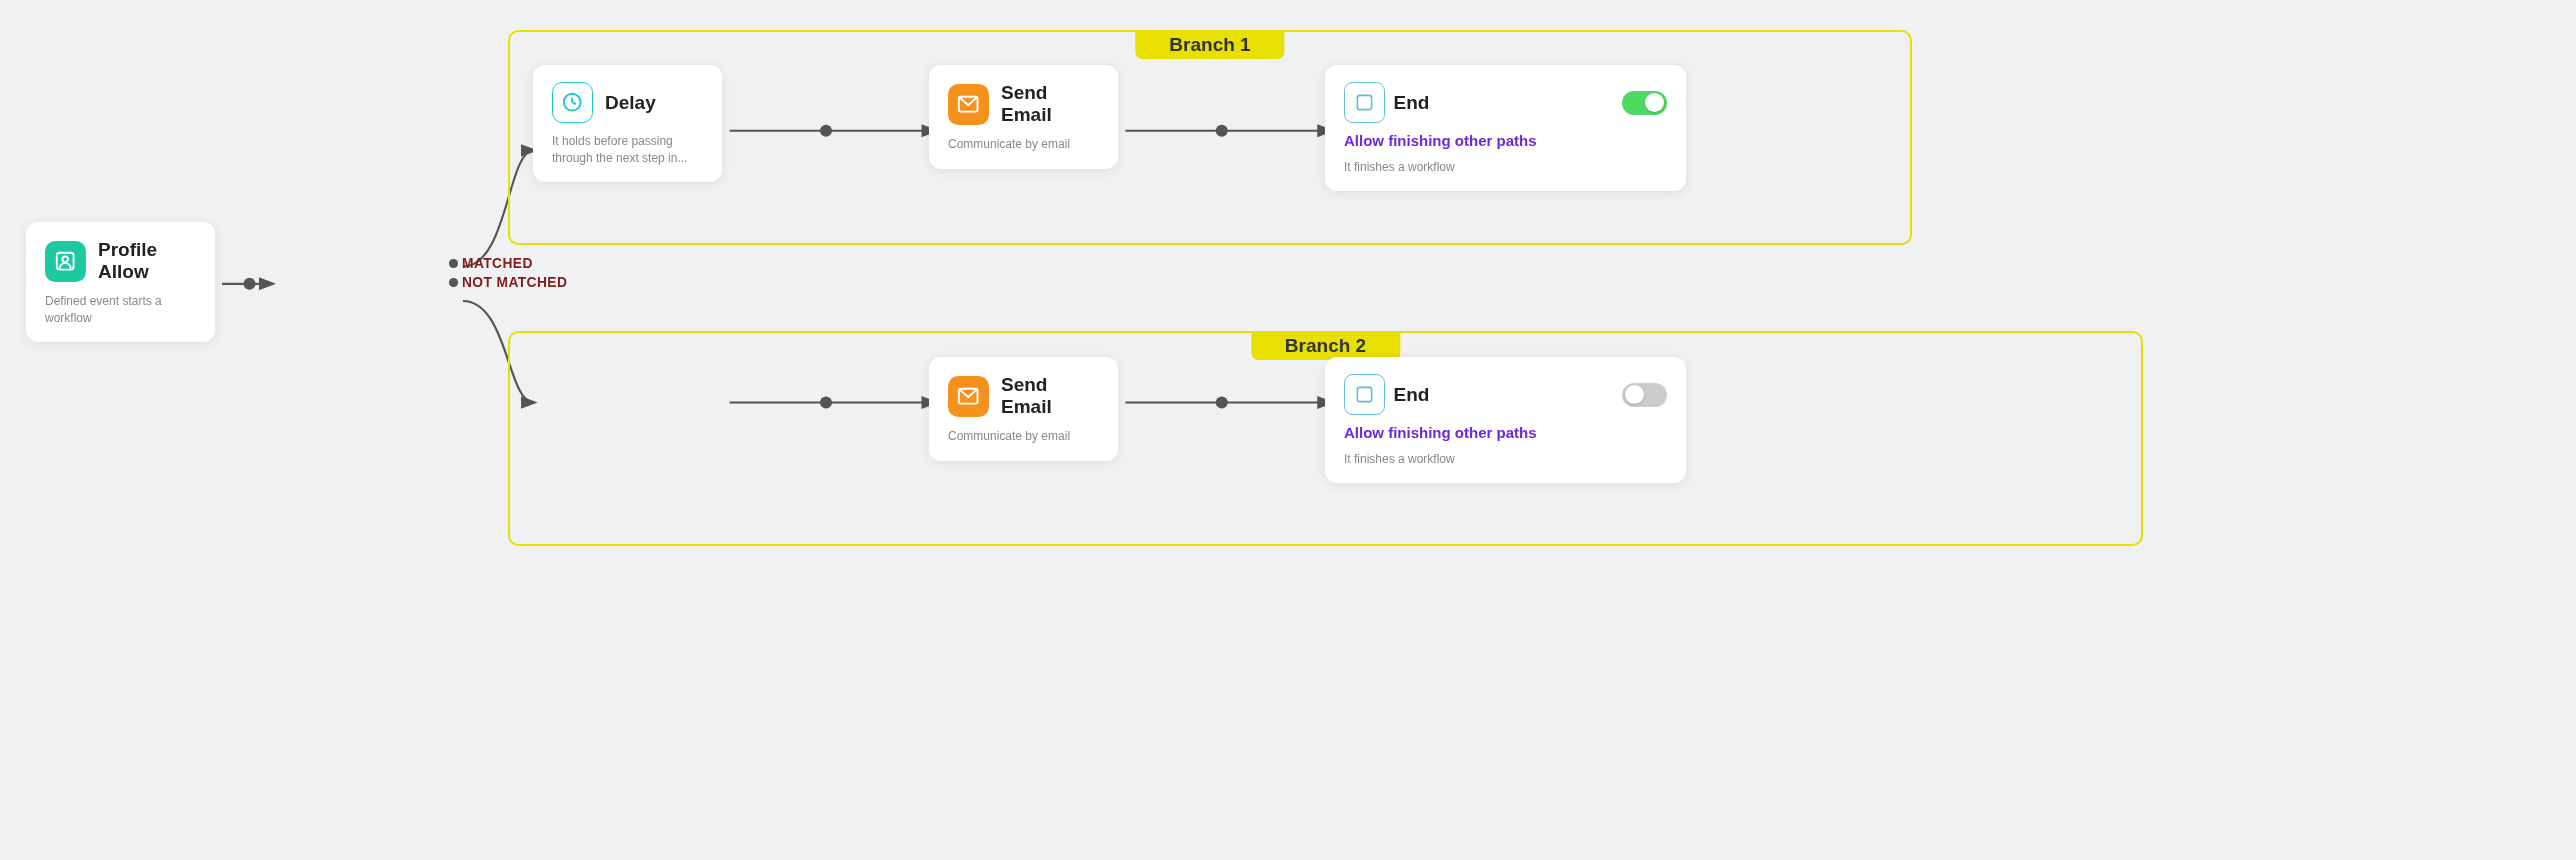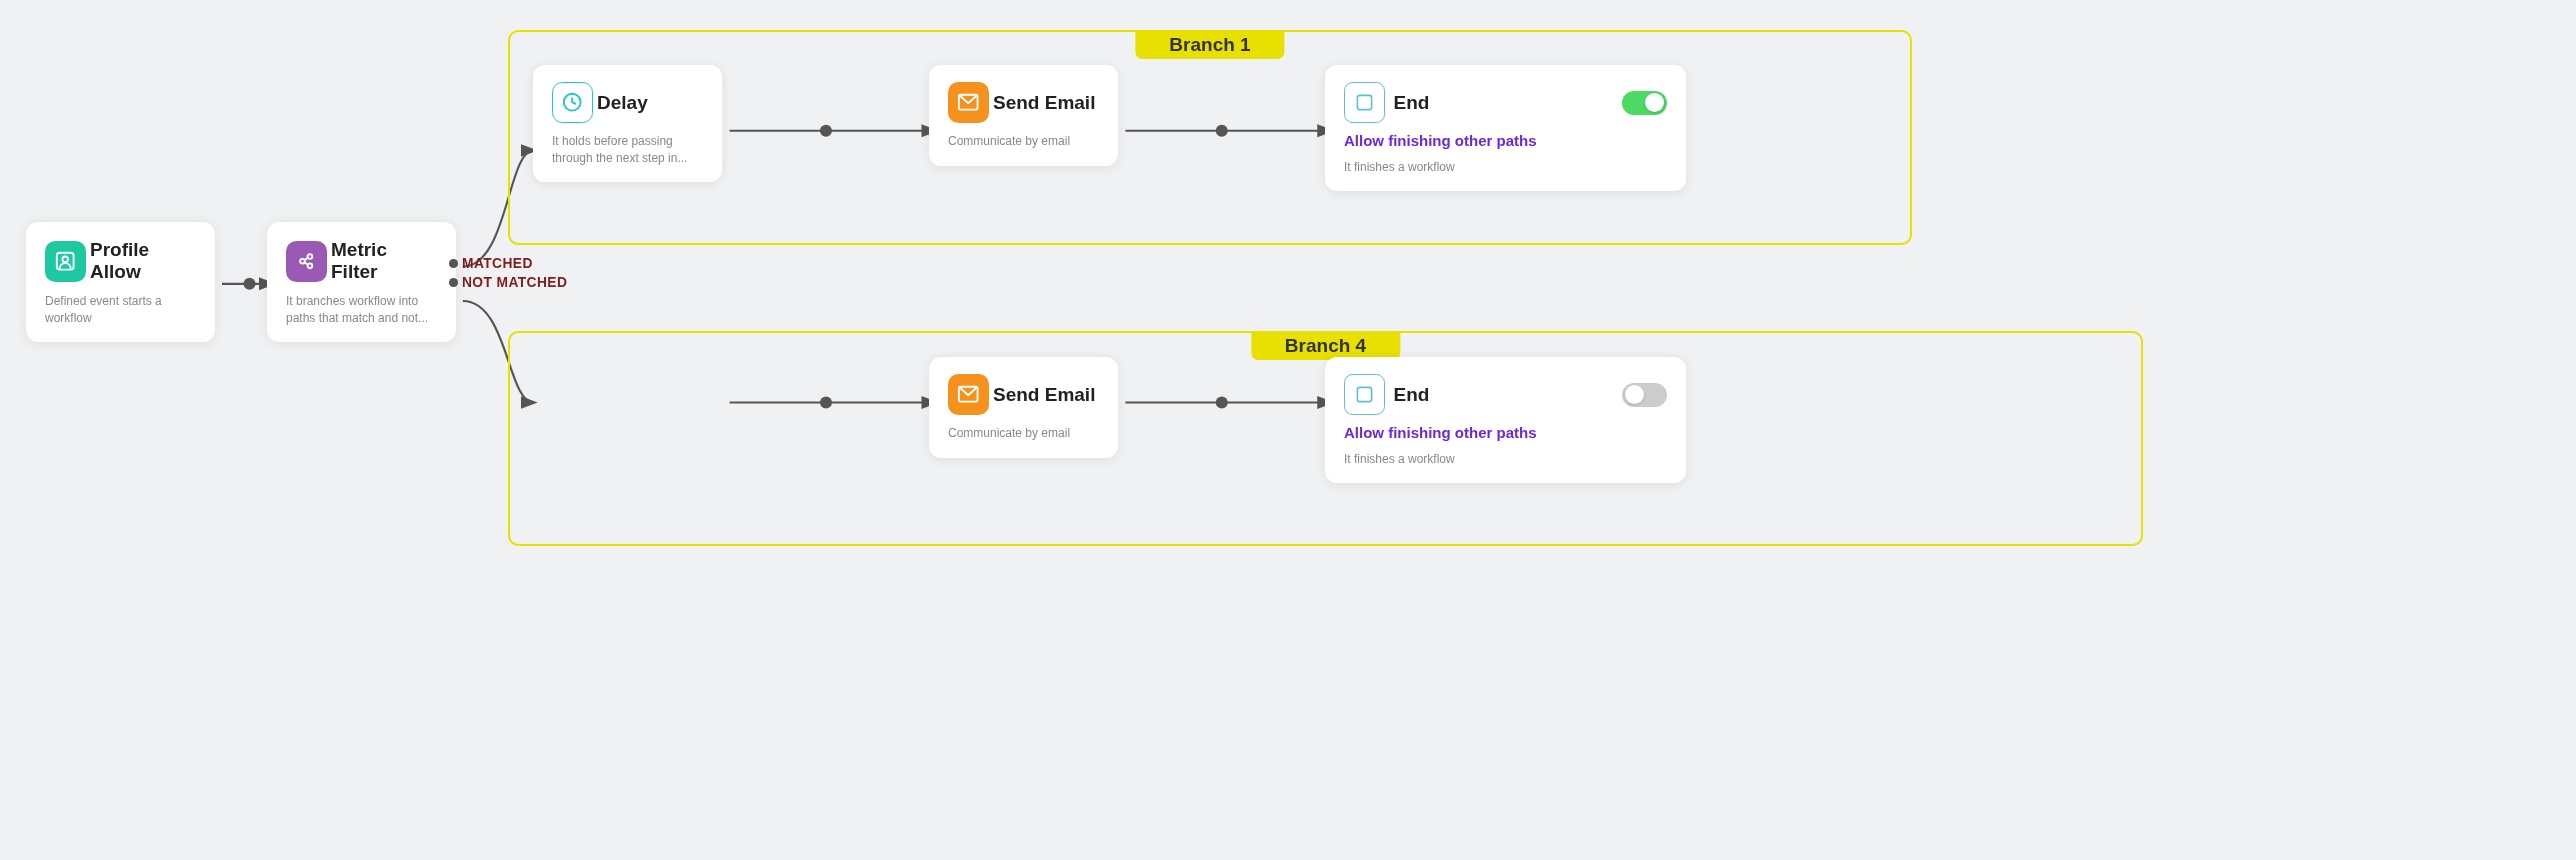--- a/index.html
+++ b/index.html
@@ -47,21 +47,21 @@
       background: white;
       border-radius: 12px;
       padding: 17px 19px 15.5px 19px;
       box-shadow: 0 1.7px 10.3px rgba(0,0,0,0.08);
       width: 189px;
     }
 
     .node-header {
       display: flex;
       align-items: center;
-      gap: 4px;
+      gap: 12px;
       margin-bottom: 10.3px;
     }
 
     .node-icon {
       width: 41px;
       height: 41px;
       border-radius: 10.3px;
       display: flex;
       align-items: center;
       justify-content: center;
@@ -184,52 +184,37 @@
         <path d="M0,0 L0,6 L8,3 z" fill="#555"></path>
       </marker>
     </defs>
   </svg>
 
   <div class="branch-container" style="left:508px; top:30px; width:1404px; height:215px;">
     <div class="branch-label">Branch 1</div>
   </div>
 
   <div class="branch-container" style="left:508px; top:331px; width:1635px; height:215px;">
-    <div class="branch-label">Branch 4</div>
+    <div class="branch-label">Branch 2</div>
   </div>
 
   <div class="node-card" style="left:26px; top:222px;">
     <div class="node-header">
       <div class="node-icon icon-teal">
         <svg class="icon-svg" viewBox="0 0 24 24" fill="none" stroke="white" stroke-width="2">
           <rect x="3" y="3" width="18" height="18" rx="3"></rect>
           <circle cx="12" cy="10" r="3"></circle>
           <path d="M6 20c0-3.3 2.7-6 6-6s6 2.7 6 6"></path>
         </svg>
       </div>
       <span class="node-title">Profile Allow</span>
     </div>
     <div class="node-desc">Defined event starts a workflow</div>
   </div>
 
-  <div class="node-card" style="left:267px; top:222px;">
-    <div class="node-header">
-      <div class="node-icon icon-purple">
-        <svg class="icon-svg" viewBox="0 0 24 24" fill="none" stroke="white" stroke-width="2">
-          <circle cx="8" cy="12" r="2.5"></circle>
-          <circle cx="16" cy="7" r="2.5"></circle>
-          <circle cx="16" cy="17" r="2.5"></circle>
-          <line x1="10.5" y1="11" x2="13.5" y2="8"></line>
-          <line x1="10.5" y1="13" x2="13.5" y2="16"></line>
-        </svg>
-      </div>
-      <span class="node-title">Metric Filter</span>
-    </div>
-    <div class="node-desc">It branches workflow into paths that match and not...</div>
-  </div>
 
   <div class="match-label" style="left:462px; top:256px;">MATCHED</div>
   <div class="match-label" style="left:462px; top:275px;">NOT MATCHED</div>
 
   <div class="dot" style="left:449px; top:259px; width:8.6px; height:8.6px; background:#555;"></div>
   <div class="dot" style="left:449px; top:278px; width:8.6px; height:8.6px; background:#555;"></div>
 
   <div class="node-card" style="left:533px; top:65px;">
     <div class="node-header">
       <div class="node-icon" style="background:white; border:1.7px solid #1ec8c8; width:41px; height:41px; border-radius:10.3px; display:flex; align-items:center; justify-content:center;">

